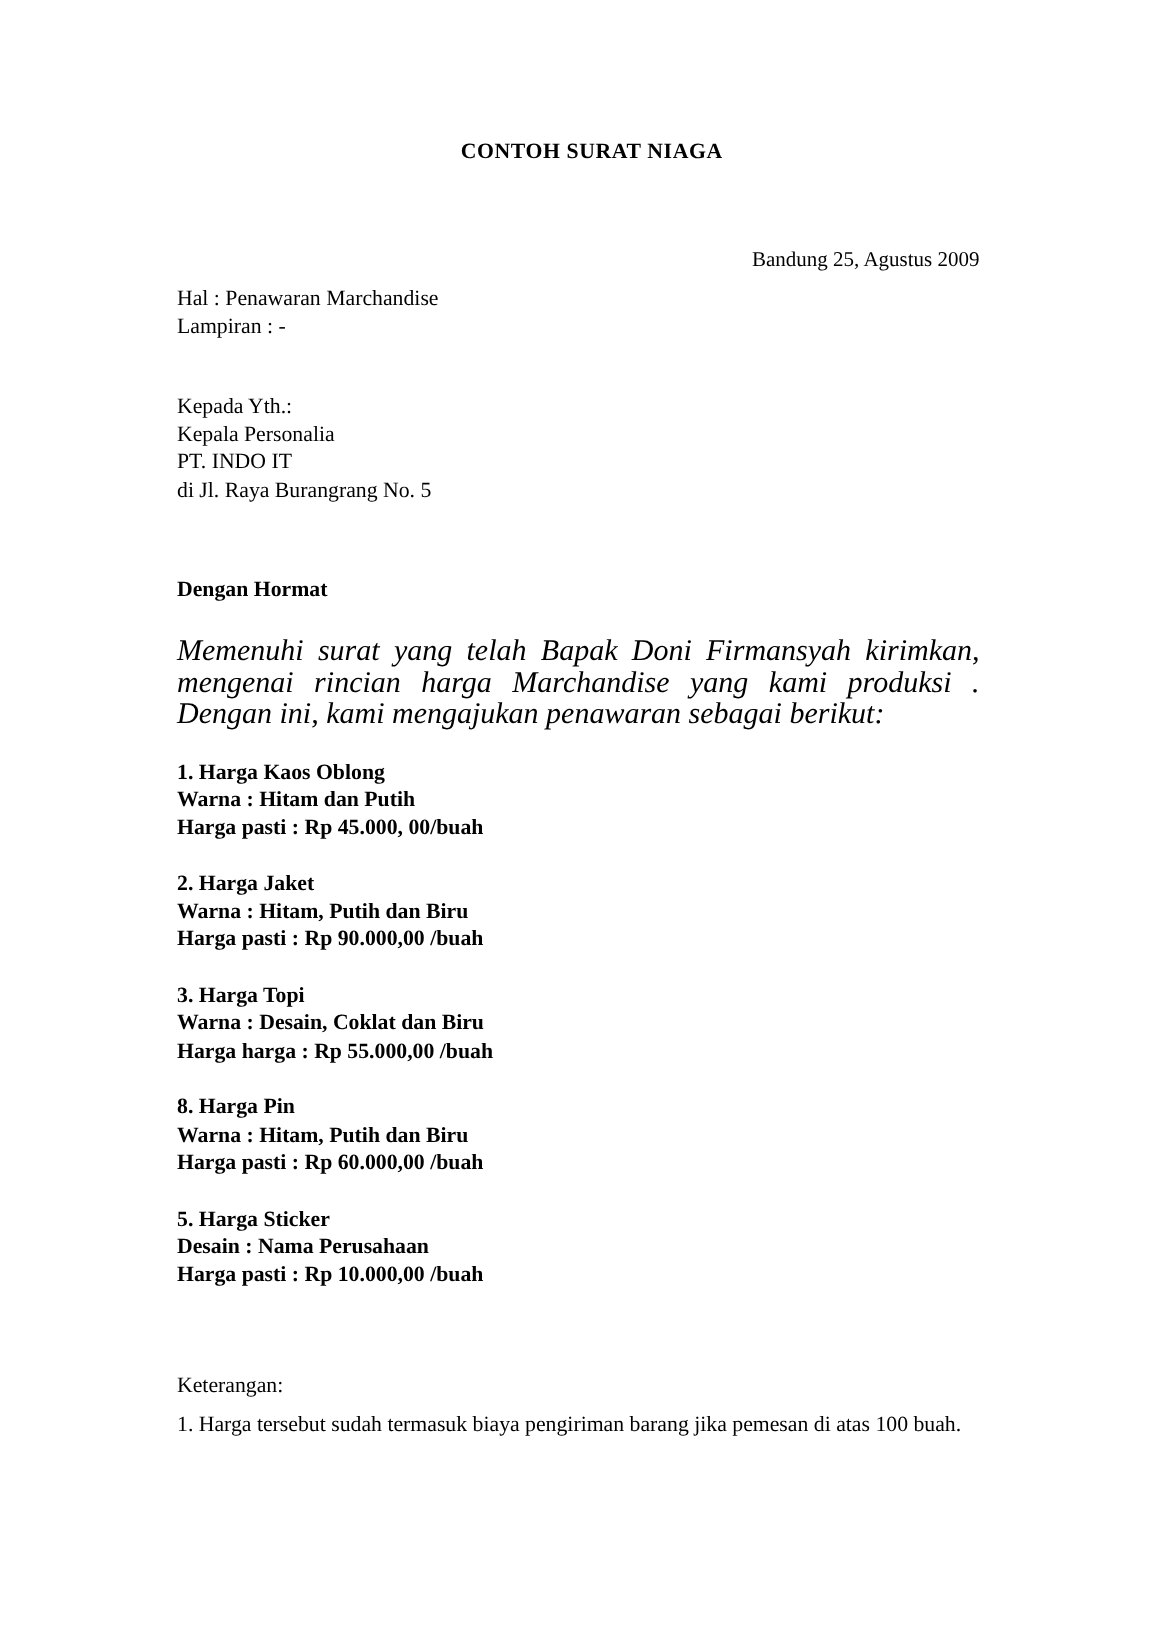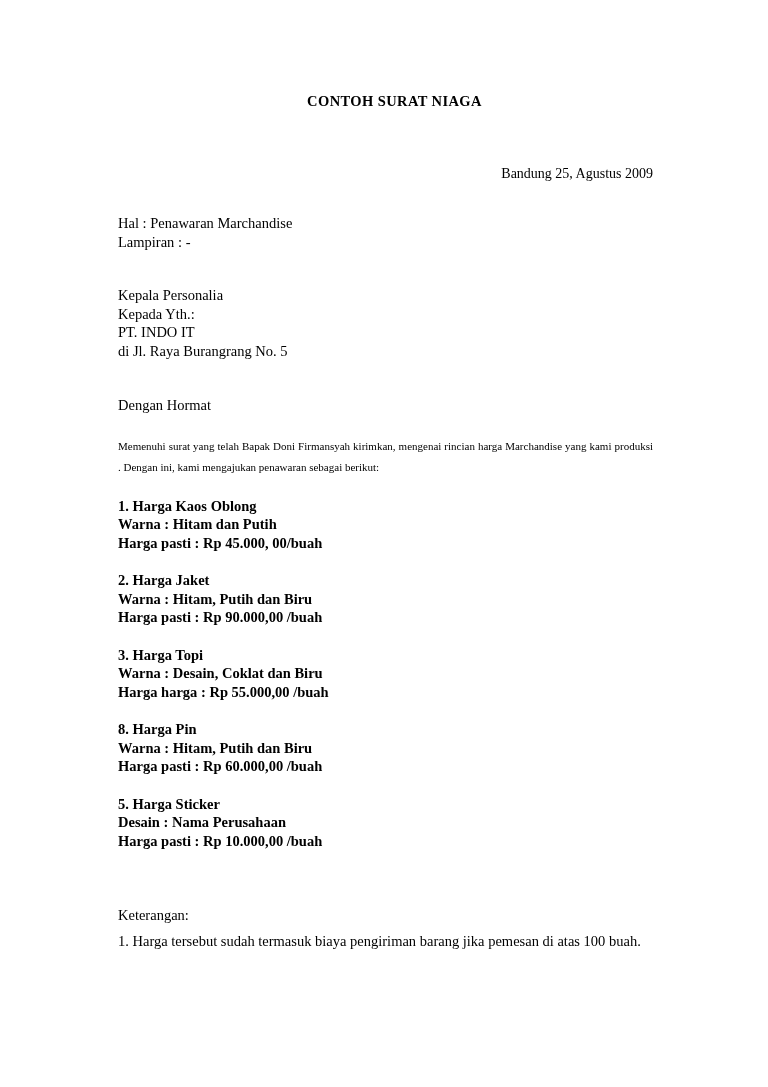--- a/index.html
+++ b/index.html
@@ -40,33 +40,35 @@
   .date-line {
     text-align: right;
     font-size: 14px;
     margin-top: 56px;
   }
   .block {
     font-size: 14.5px;
     line-height: 18.5px;
   }
   .subject-block {
-    margin-top: 32px;
+    margin-top: 8px;
   }
   .recipient-block {
     margin-top: 35px;
   }
   .greeting-block {
-    margin-top: 36px;
+    margin-top: 48px;
+    font-weight: bold;
   }
   .para {
-    font-size: 11px;
+    font-size: 20px;
     line-height: 21px;
     text-align: justify;
     margin-top: 21px;
+    font-style: italic;
   }
   .item-block {
     font-size: 14.5px;
     line-height: 18.5px;
     margin-top: 19px;
     font-weight: bold;
   }
   .notes-heading {
     font-size: 14.5px;
     font-weight: normal;
@@ -92,22 +94,22 @@
     <div class="doc-title">CONTOH SURAT NIAGA</div>
 
     <div class="date-line">Bandung 25, Agustus 2009</div>
 
     <div class="block subject-block">
       <span class="line">Hal : Penawaran Marchandise</span>
       <span class="line">Lampiran : -</span>
     </div>
 
     <div class="block recipient-block">
+      <span class="line">Kepada Yth.:</span>
       <span class="line">Kepala Personalia</span>
-      <span class="line">Kepada Yth.:</span>
       <span class="line">PT. INDO IT</span>
       <span class="line">di Jl. Raya Burangrang No. 5</span>
     </div>
 
     <div class="block greeting-block">Dengan Hormat</div>
 
     <div class="para">Memenuhi surat yang telah Bapak Doni Firmansyah kirimkan, mengenai rincian harga Marchandise yang kami produksi  . Dengan ini, kami mengajukan penawaran sebagai berikut:</div>
 
     <div class="item-block">
       <span class="line">1. Harga Kaos Oblong</span>

